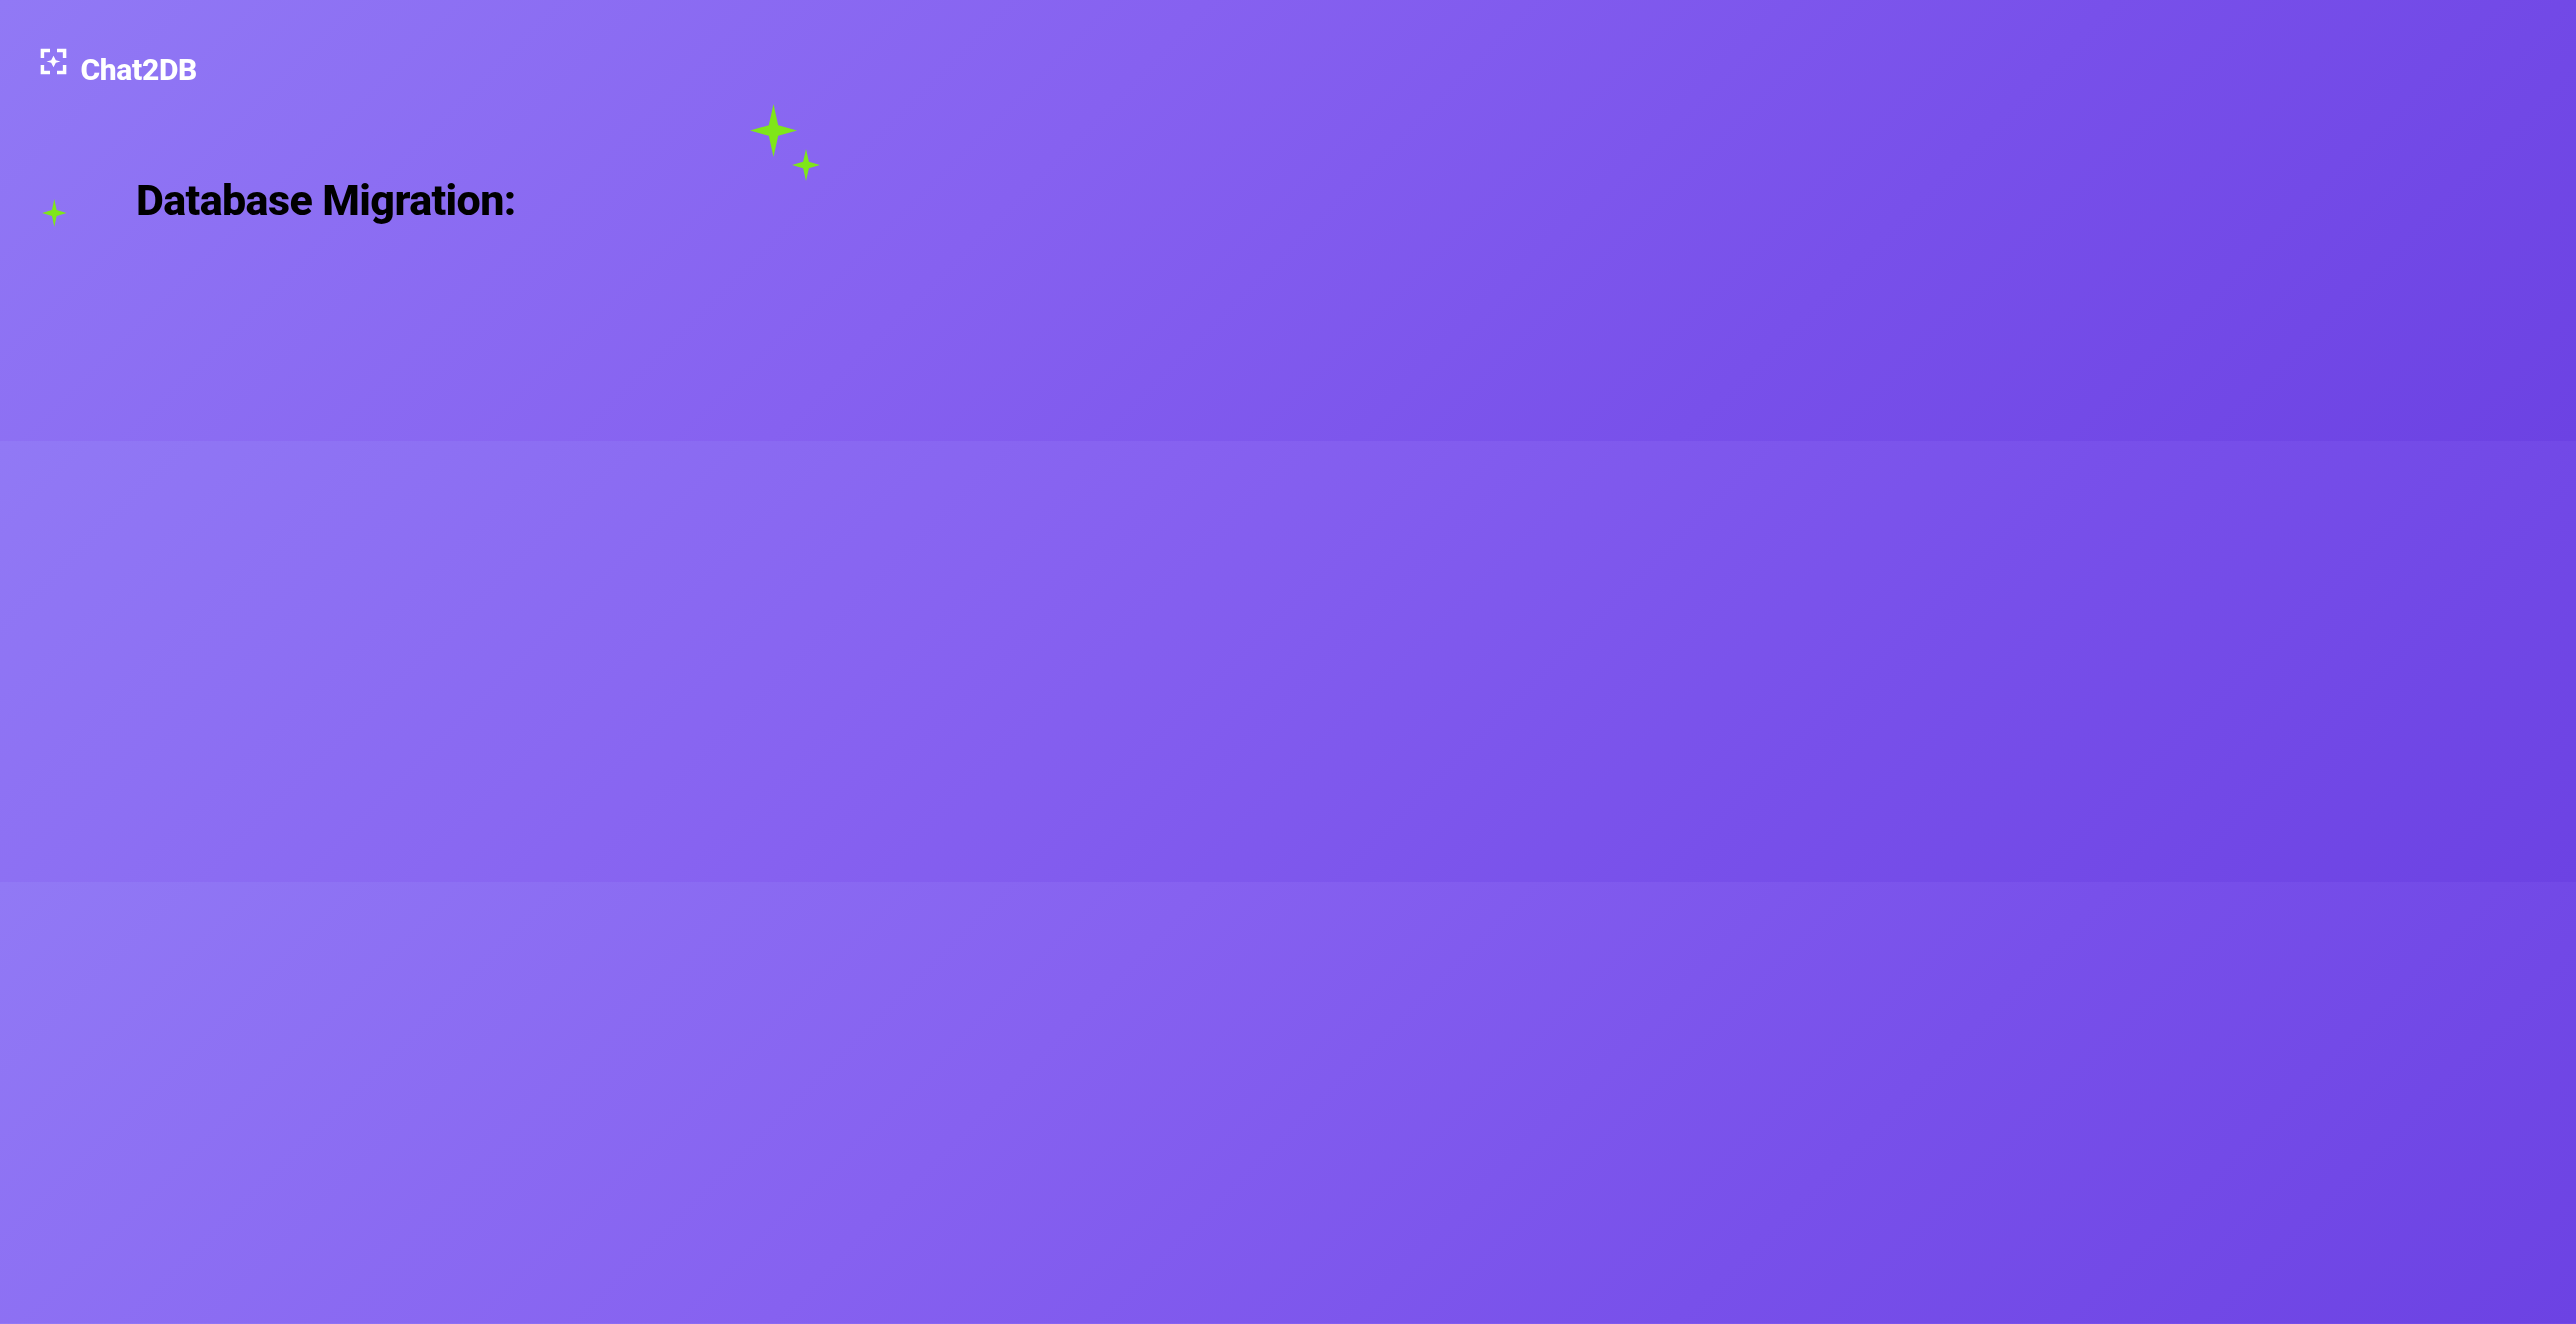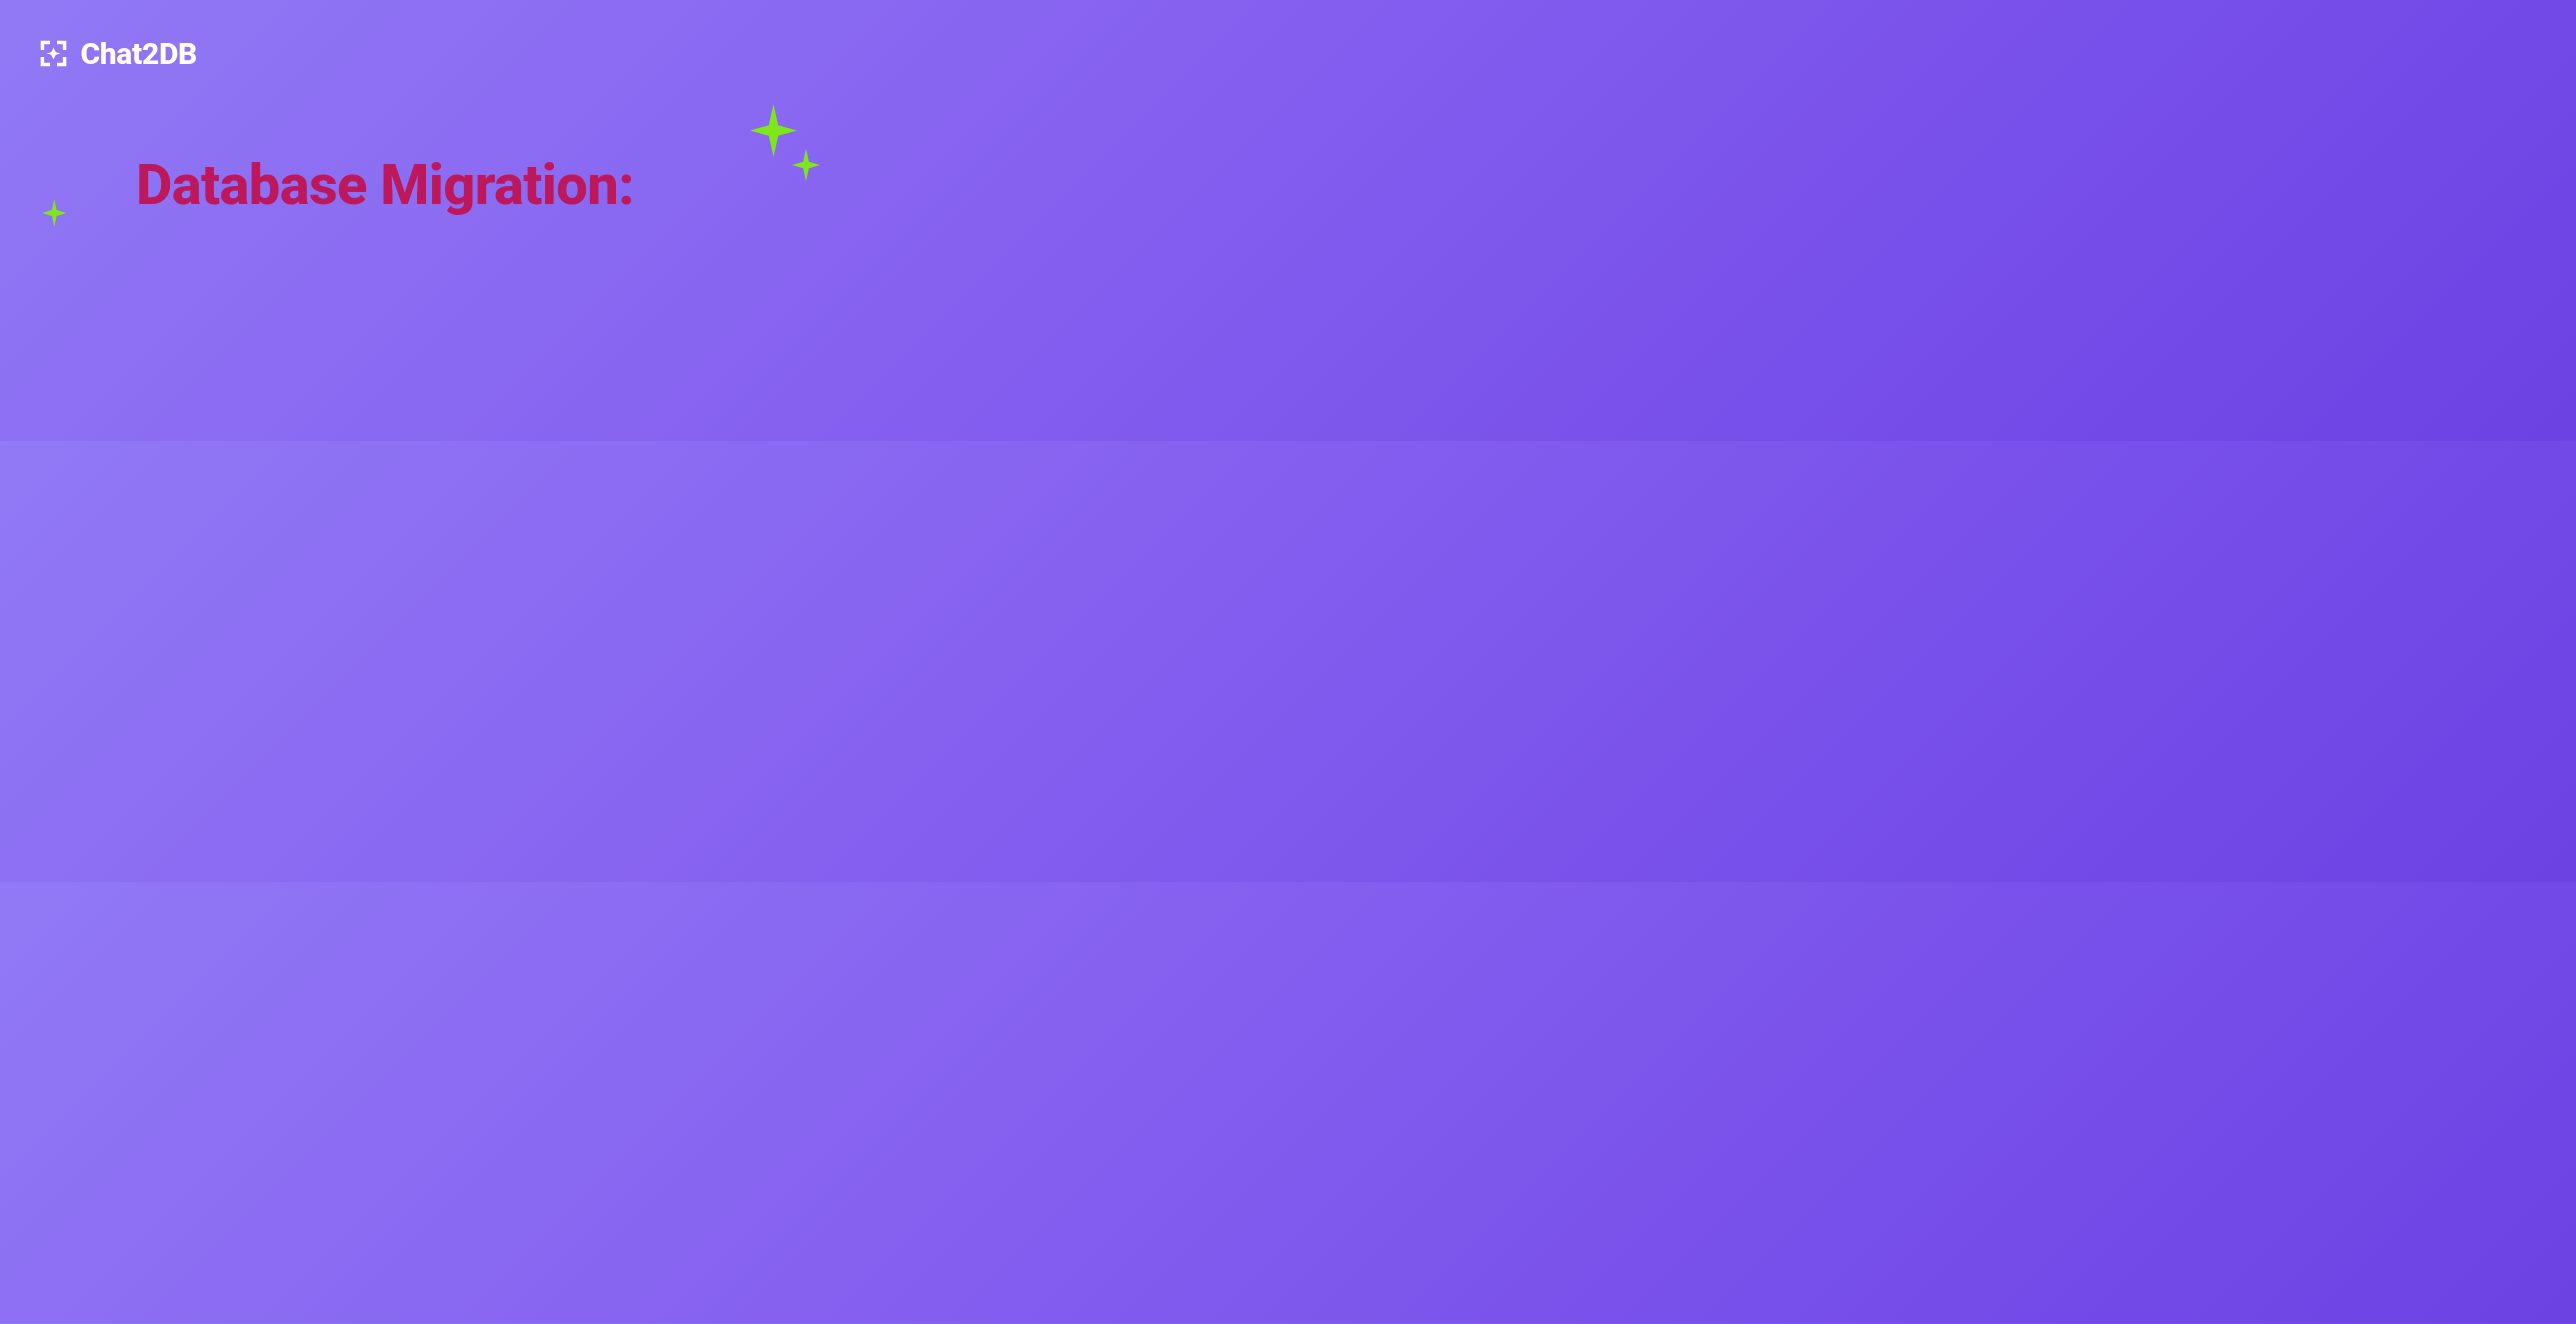--- a/index.html
+++ b/index.html
@@ -26,33 +26,35 @@
     .logo-icon {
       width: 35px;
       height: 35px;
       position: relative;
     }
     .logo-text {
       color: #ffffff;
       font-size: 30px;
       font-weight: 800;
       letter-spacing: -0.3px;
+      margin-top: 16px;
     }
     .title-container {
       position: absolute;
       top: 149px;
       left: 136px;
       right: 88px;
     }
     .title-line {
-      color: #be185d;
-      font-size: 56px;
+      color: #000000;
+      font-size: 43px;
       font-weight: 800;
       line-height: 1.3;
       letter-spacing: -0.6px;
+      margin-top: 24px;
     }
     .sparkle {
       position: absolute;
     }
     .sparkle-large {
       top: 104px;
       right: 61px;
       width: 47px;
       height: 53px;
     }

